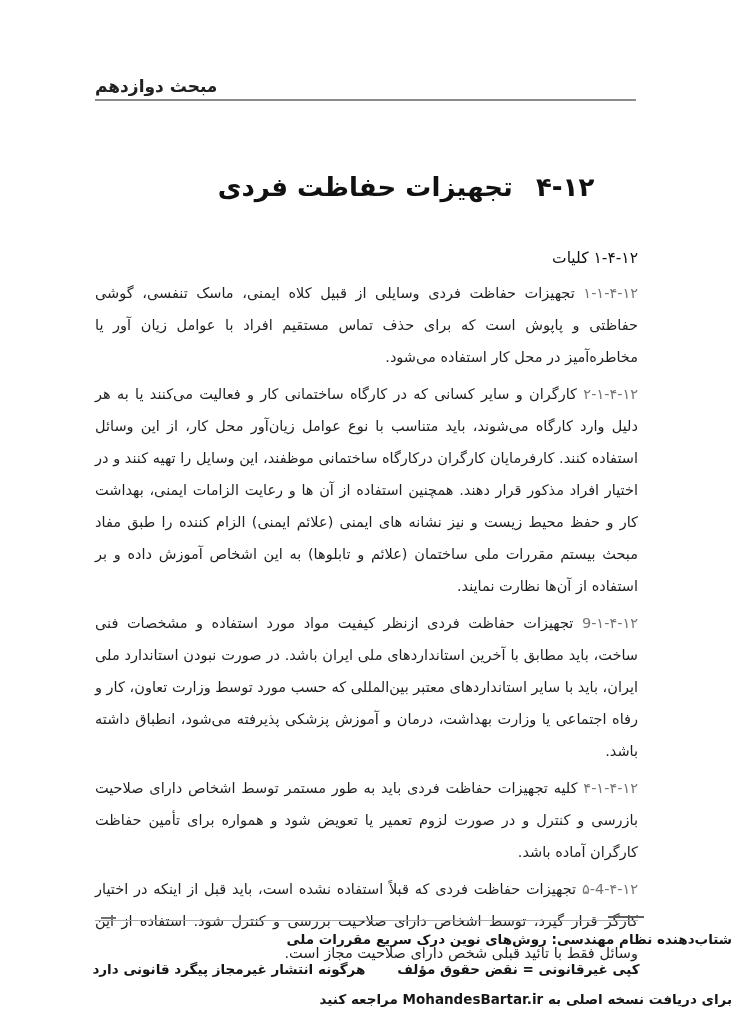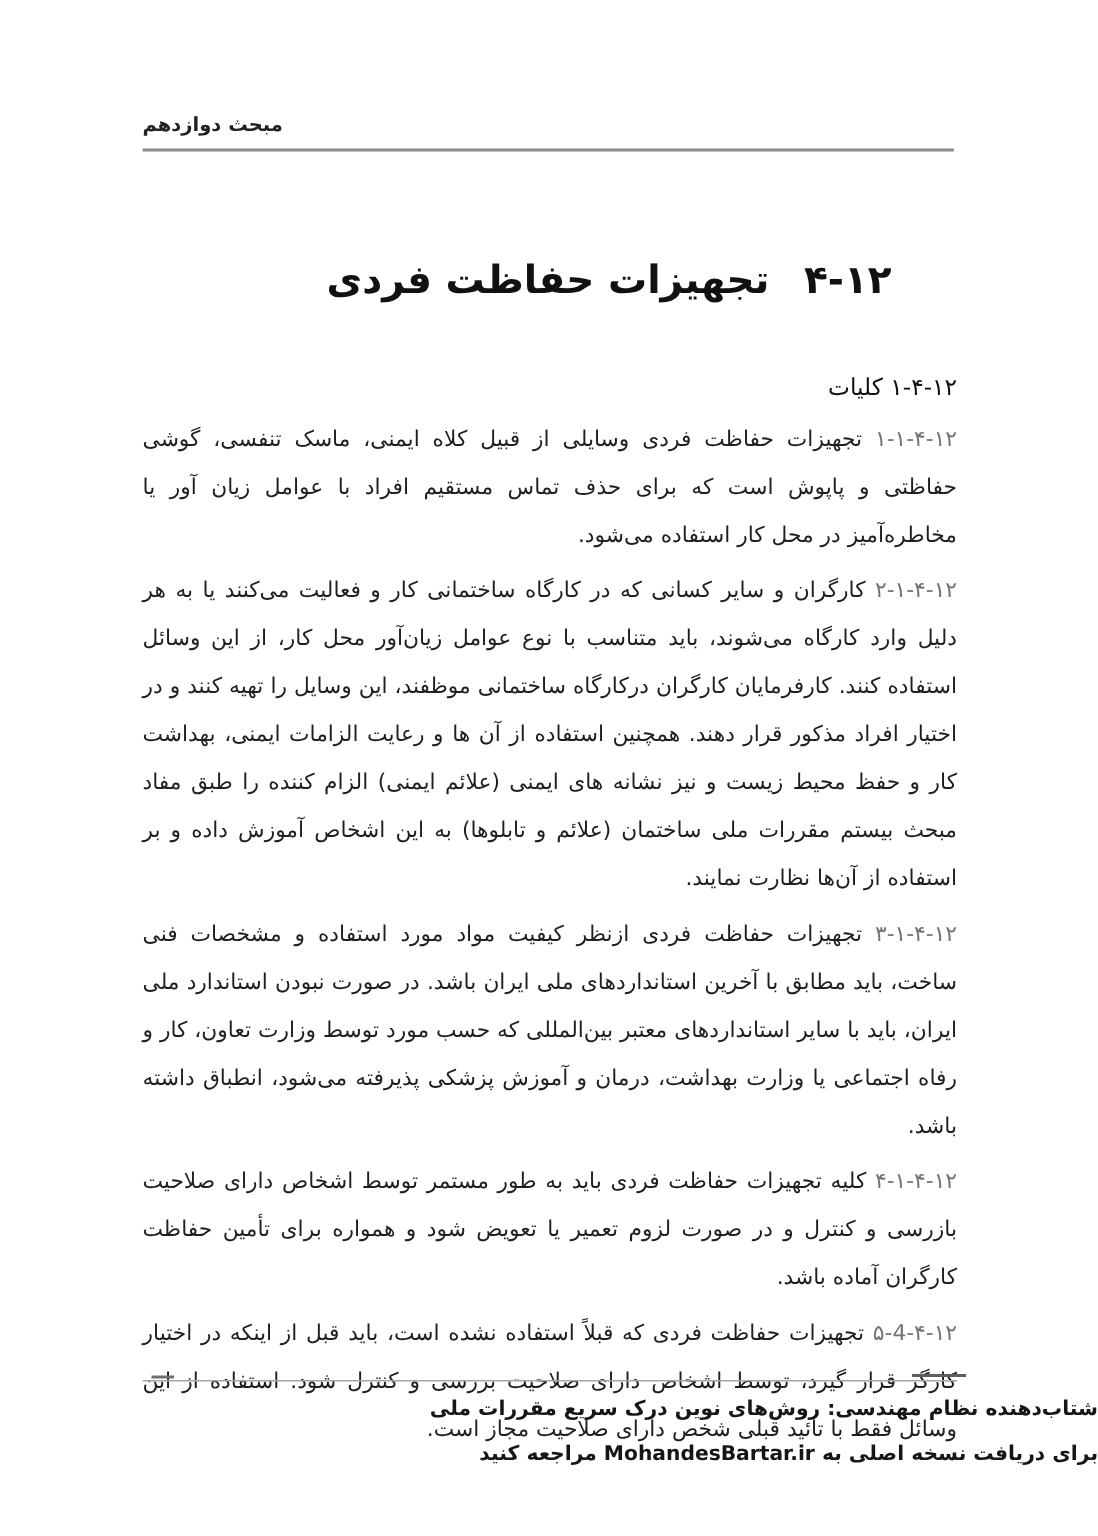--- a/index.html
+++ b/index.html
@@ -16,21 +16,21 @@
     font-family: "DejaVu Sans", sans-serif;
     color: #1f1f1f;
   }
 
   
   .running-header {
     position: absolute;
     top: 76px;
     left: 95px;
     direction: rtl;
-    font-size: 13px;
+    font-size: 17px;
     font-weight: bold;
     color: #222222;
   }
   .header-rule {
     position: absolute;
     top: 99px;
     left: 95px;
     width: 541px;
     height: 2px;
     background: #8c8c8c;
@@ -150,21 +150,21 @@
       <span class="clause-num">۱۲‏-۴‏-۱‏-۱</span>
       <span>تجهیزات حفاظت فردی وسایلی از قبیل کلاه ایمنی، ماسک تنفسی، گوشی حفاظتی و پاپوش است که برای حذف تماس مستقیم افراد با عوامل زیان آور یا مخاطره‌آمیز در محل کار استفاده می‌شود.</span>
     </p>
 
     <p class="clause">
       <span class="clause-num">۱۲‏-۴‏-۱‏-۲</span>
       <span>کارگران و سایر کسانی که در کارگاه ساختمانی کار و فعالیت می‌کنند یا به هر دلیل وارد کارگاه می‌شوند، باید متناسب با نوع عوامل زیان‌آور محل کار، از این وسائل استفاده کنند. کارفرمایان کارگران درکارگاه ساختمانی موظفند، این وسایل را تهیه کنند و در اختیار افراد مذکور قرار دهند. همچنین استفاده از آن ها و رعایت الزامات ایمنی، بهداشت کار و حفظ محیط زیست و نیز نشانه های ایمنی (علائم ایمنی) الزام کننده را طبق مفاد مبحث بیستم مقررات ملی ساختمان (علائم و تابلوها) به این اشخاص آموزش داده و بر استفاده از آن‌ها نظارت نمایند.</span>
     </p>
 
     <p class="clause">
-      <span class="clause-num">۱۲‏-۴‏-۱‏-۳</span>
+      <span class="clause-num">۱۲‏-۴‏-۱‏-9</span>
       <span>تجهیزات حفاظت فردی ازنظر کیفیت مواد مورد استفاده و مشخصات فنی ساخت، باید مطابق با آخرین استانداردهای ملی ایران باشد. در صورت نبودن استاندارد ملی ایران، باید با سایر استانداردهای معتبر بین‌المللی که حسب مورد توسط وزارت تعاون، کار و رفاه اجتماعی یا وزارت بهداشت، درمان و آموزش پزشکی پذیرفته می‌شود، انطباق داشته باشد.</span>
     </p>
 
     <p class="clause">
       <span class="clause-num">۱۲‏-۴‏-۱‏-۴</span>
       <span>کلیه تجهیزات حفاظت فردی باید به طور مستمر توسط اشخاص دارای صلاحیت بازرسی و کنترل و در صورت لزوم تعمیر یا تعویض شود و همواره برای تأمین حفاظت کارگران آماده باشد.</span>
     </p>
 
     <p class="clause">
       <span class="clause-num">۱۲‏-۴‏-4‏-۵</span>
@@ -173,17 +173,19 @@
 
   </div>
 
   <div class="footer-rule"></div>
   <div class="footer-rule-dash-left"></div>
   <div class="footer-rule-dash-right"></div>
 
   <div class="footer">
     <div class="footer-line">شتاب‌دهنده نظام مهندسی: روش‌های نوین درک سریع مقررات ملی</div>
     <div class="footer-line split">
+      <span>کپی غیرقانونی = نقض حقوق مؤلف</span>
+      <span>هرگونه انتشار غیرمجاز پیگرد قانونی دارد</span>
     </div>
     <div class="footer-line">برای دریافت نسخه اصلی به MohandesBartar.ir مراجعه کنید</div>
   </div>
 
 </div>
 
 </body></html>

